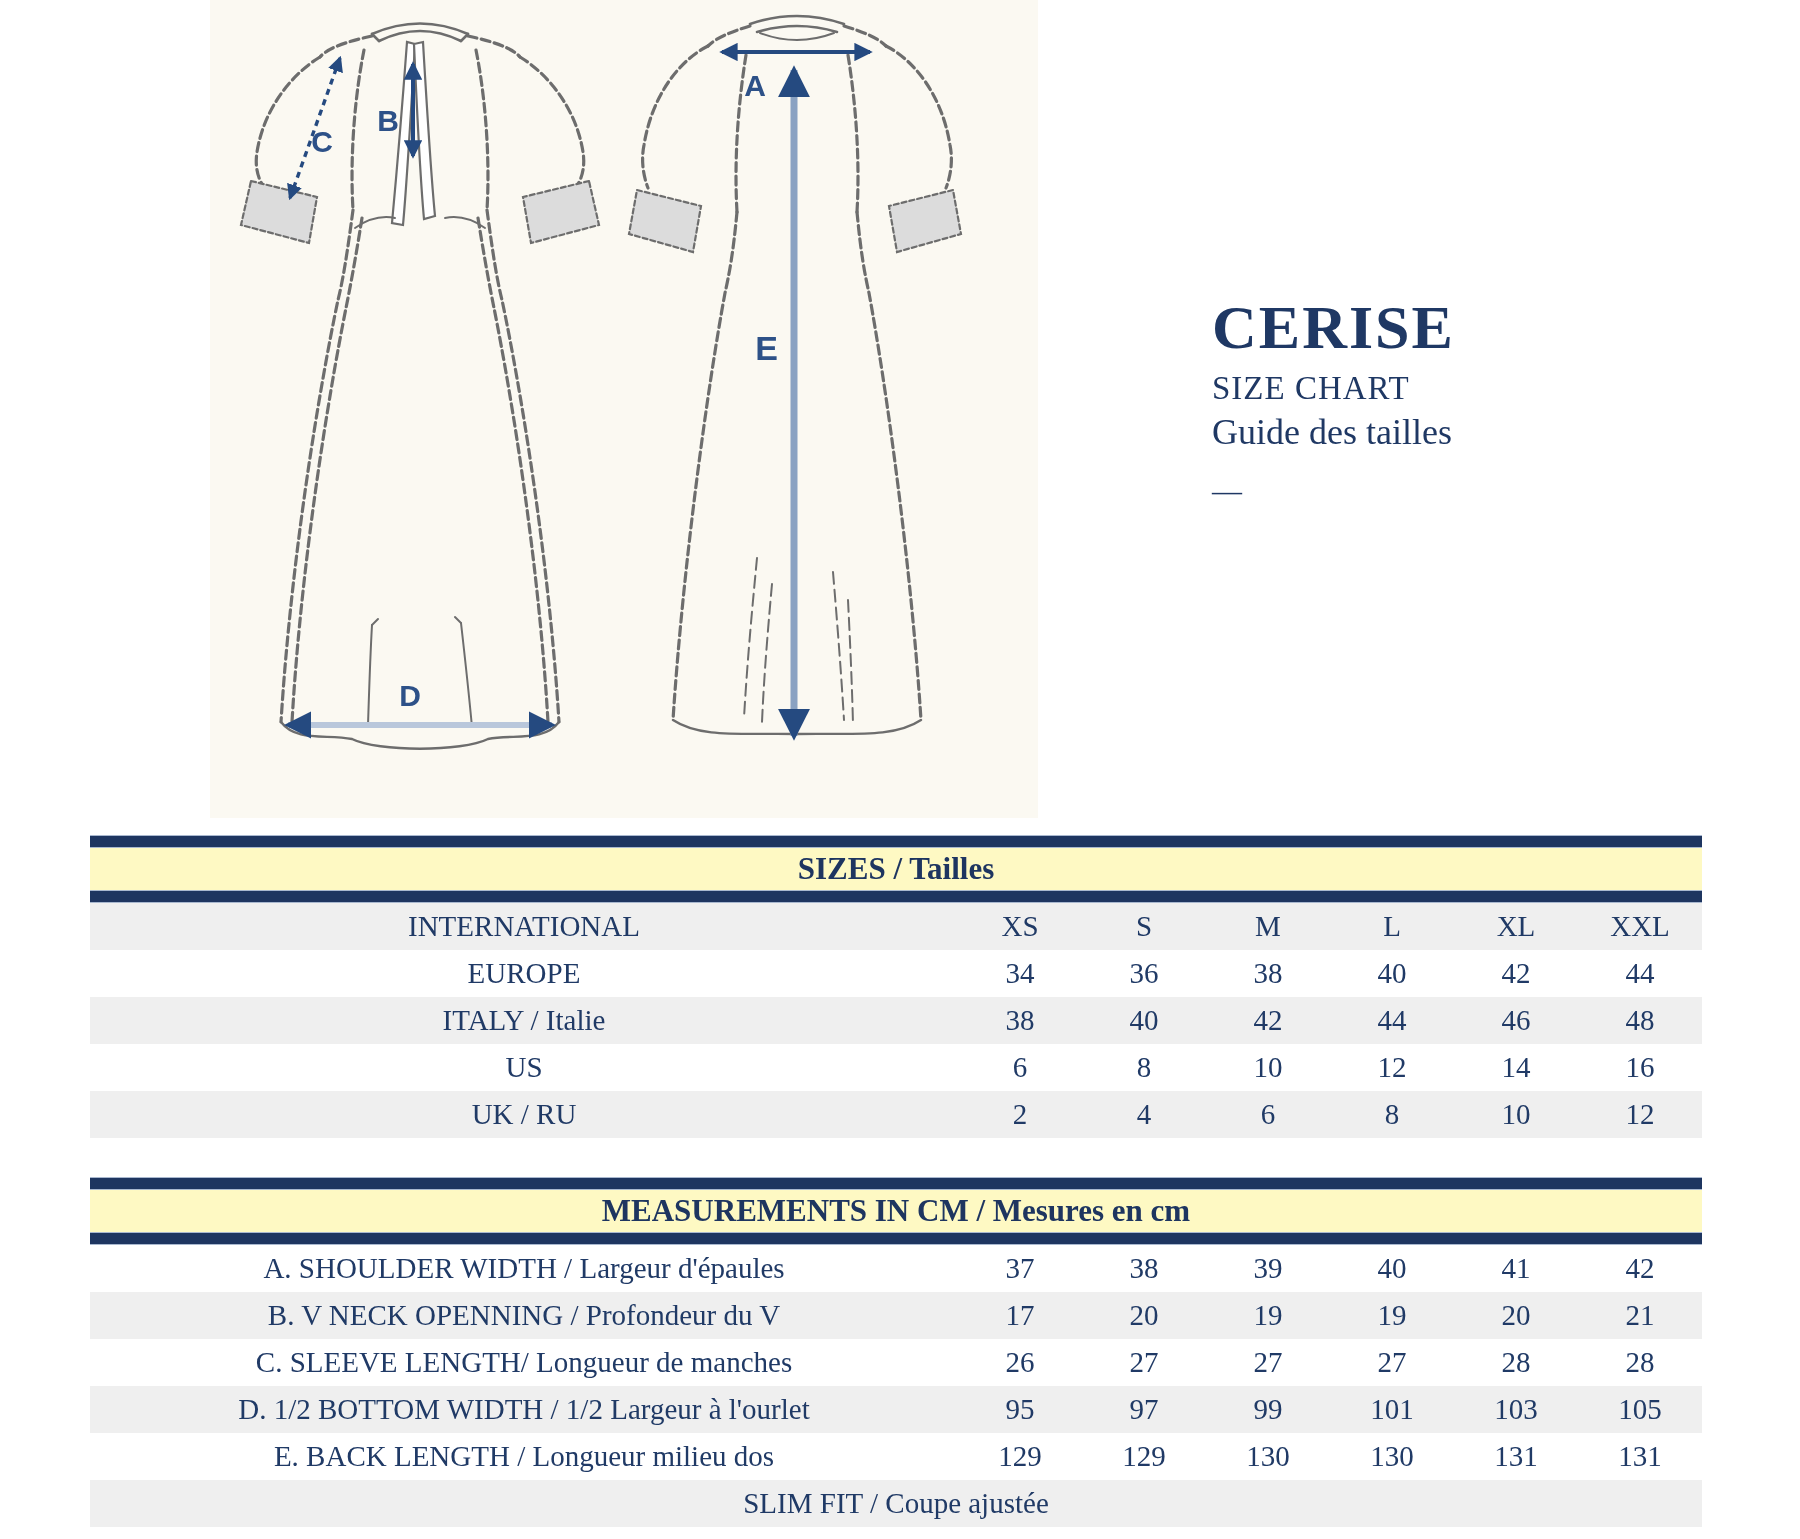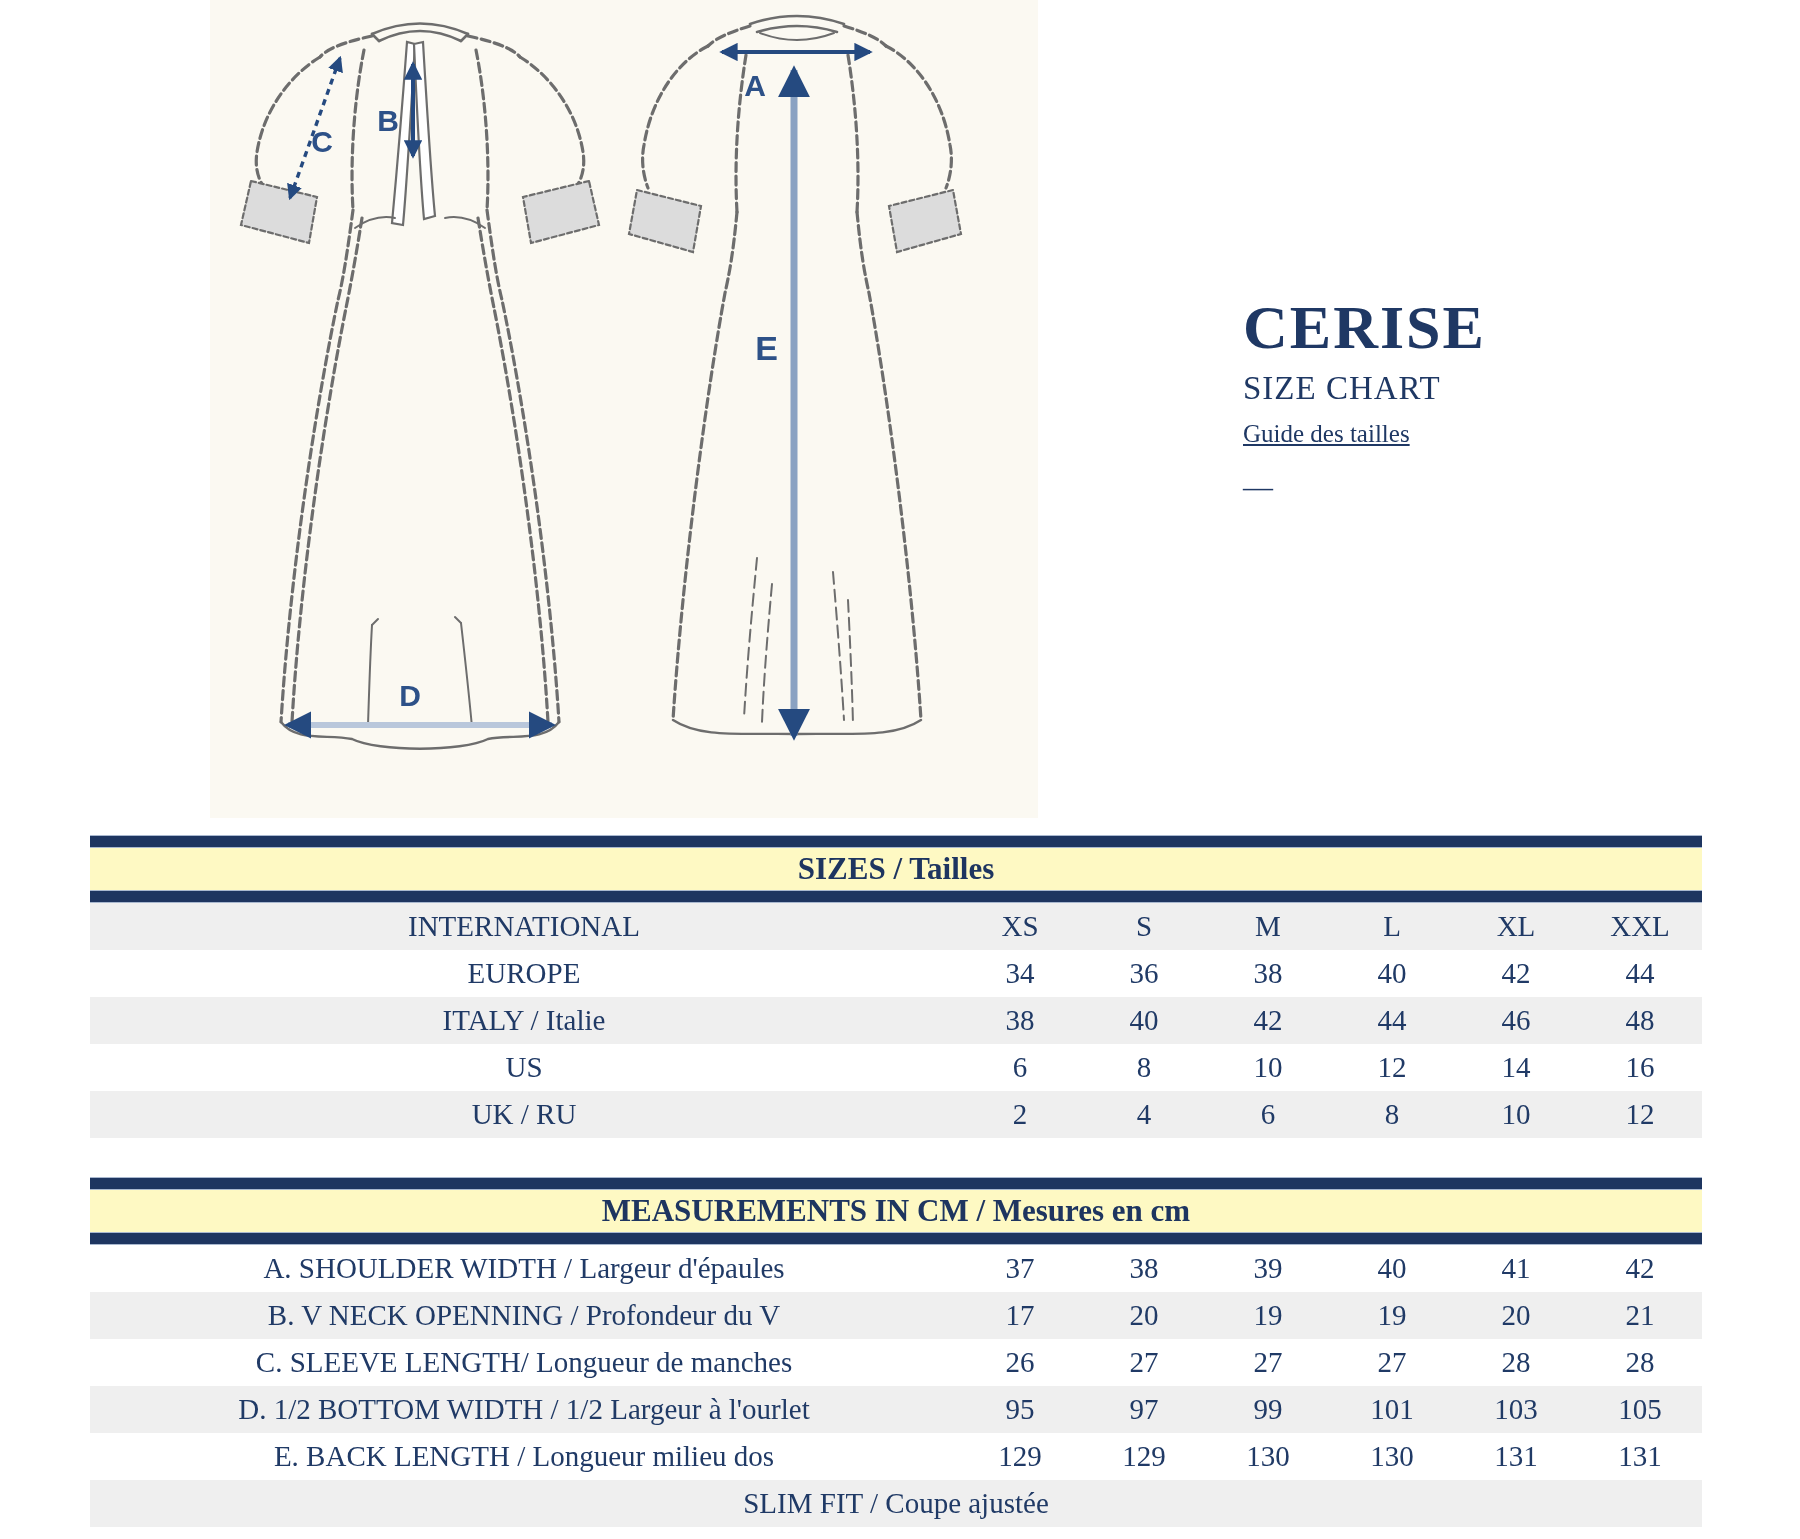--- a/index.html
+++ b/index.html
@@ -5,24 +5,24 @@
   html,body{margin:0;padding:0;}
   body{
     width:1800px;height:1539px;position:relative;background:#ffffff;
     font-family:"Liberation Serif", serif;color:#203a66;overflow:hidden;
   }
   
   .hero{position:absolute;left:0;top:0;width:1800px;height:830px;}
   .cream-panel{position:absolute;left:210px;top:0;width:828px;height:818px;background:#fbf9f2;}
   .dress-svg{position:absolute;left:0;top:0;}
   
-  .title-block{position:absolute;left:1243px;top:296px;color:#1f3864;}
+  .title-block{position:absolute;left:1212px;top:296px;color:#1f3864;}
   .brand-title{font-size:62px;font-weight:bold;letter-spacing:2px;line-height:1;margin:0;}
   .size-chart-label{font-size:33px;font-weight:normal;letter-spacing:1px;margin-top:14px;line-height:1;}
-  .size-chart-label-fr{font-size:25px;margin-top:16px;line-height:1;text-decoration:underline;}
+  .size-chart-label-fr{font-size:36px;margin-top:9px;line-height:1;}
   .title-dash{font-size:30px;margin-top:26px;line-height:1;}
   
   .size-table{position:absolute;left:90px;width:1612px;}
   .t-sizes{top:835px;}
   .t-meas{top:1177px;}
   .bar{height:13px;background:#1e3560;border-top:1px solid #a9b8cf;border-bottom:1px solid #a9b8cf;box-sizing:border-box;}
   .thead{height:42px;display:flex;align-items:center;justify-content:center;
          font-weight:bold;font-size:31px;color:#1e3560;background:#fef9c3;}
   .tr{display:flex;height:47px;align-items:center;font-size:29px;}
   .tr.alt{background:#efefef;}

